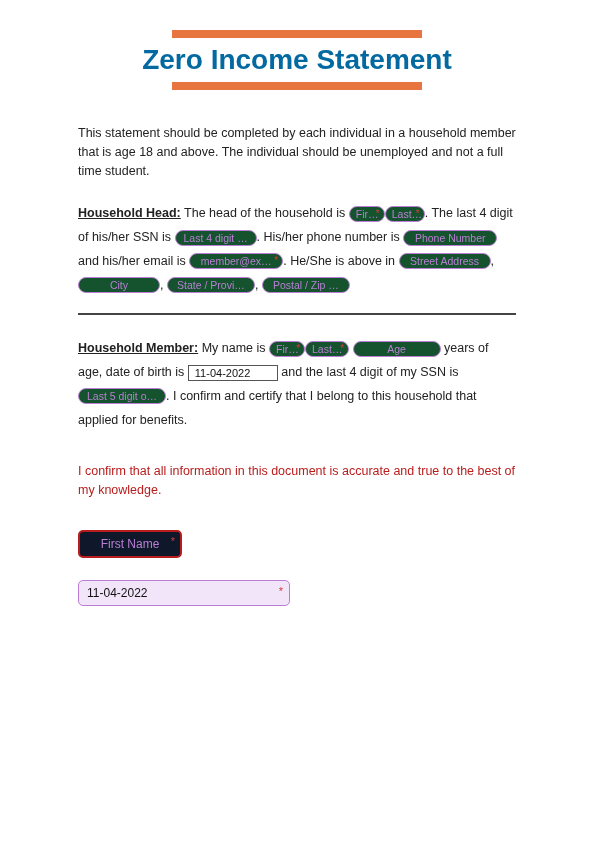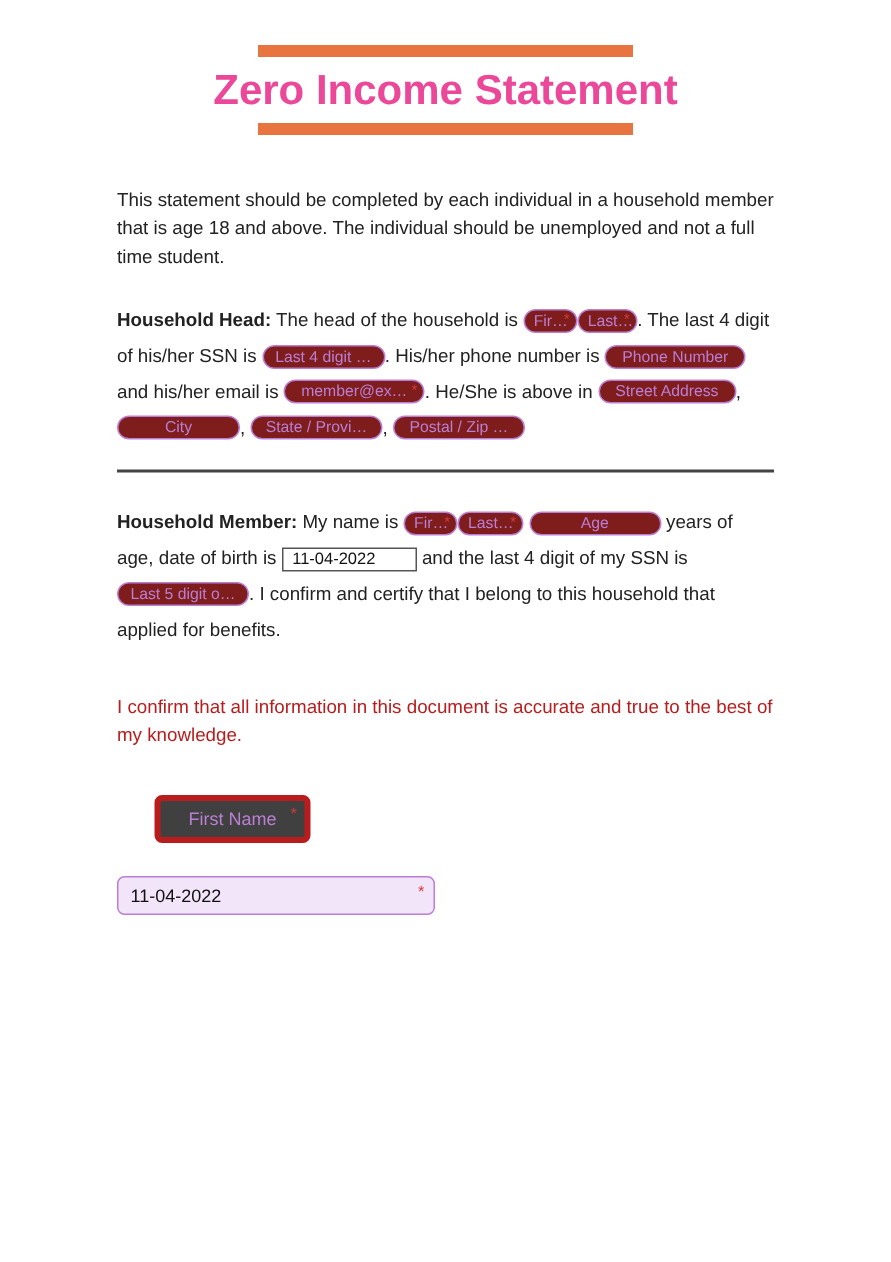--- a/index.html
+++ b/index.html
@@ -16,45 +16,45 @@
   .bar-top {
     height: 8px;
     background: #e8753f;
     margin: 0 auto 4px auto;
     width: 250px;
   }
   .title {
     text-align: center;
     font-size: 28px;
     font-weight: 800;
-    color: #ec4899;
+    color: #0369a1;
     padding: 2px 0;
   }
   .bar-bottom {
     height: 8px;
     background: #e8753f;
     margin: 4px auto 0 auto;
     width: 250px;
   }
   .intro {
     margin-top: 34px;
     font-size: 12.5px;
     color: #222;
     line-height: 1.5;
   }
   .section {
     margin-top: 22px;
     font-size: 12.5px;
     color: #222;
     line-height: 1.9;
   }
-  .section strong { font-weight: 700; }
+  .section strong { font-weight: 700; text-decoration: underline; }
   .field {
     display: inline-block;
-    background: #7f1d1d;
+    background: #14532d;
     border: 1px solid #ba7fd4;
     border-radius: 9px;
     color: #b97fd3;
     font-size: 10.5px;
     text-align: center;
     padding: 0 6px;
     height: 16px;
     line-height: 14px;
     vertical-align: middle;
     white-space: nowrap;
@@ -93,30 +93,29 @@
     color: #b91c1c;
     line-height: 1.5;
   }
   .name-row {
     margin-top: 30px;
     display: flex;
     gap: 6px;
   }
   .name-box {
     flex: 1;
-    background: #404040;
-    border: 4px solid #b91c1c;
+    background: #0f172a;
+    border: 2px solid #b91c1c;
     border-radius: 5px;
     color: #b97fd3;
     font-size: 12px;
     text-align: center;
     padding: 5px 4px;
     position: relative;
     max-width: 104px;
-    margin-left: 25px;
   }
   .name-box.req2::after {
     content: "*";
     color: #d43b3b;
     position: absolute;
     right: 5px;
     top: 3px;
     font-size: 11px;
   }
   .sig-box {

